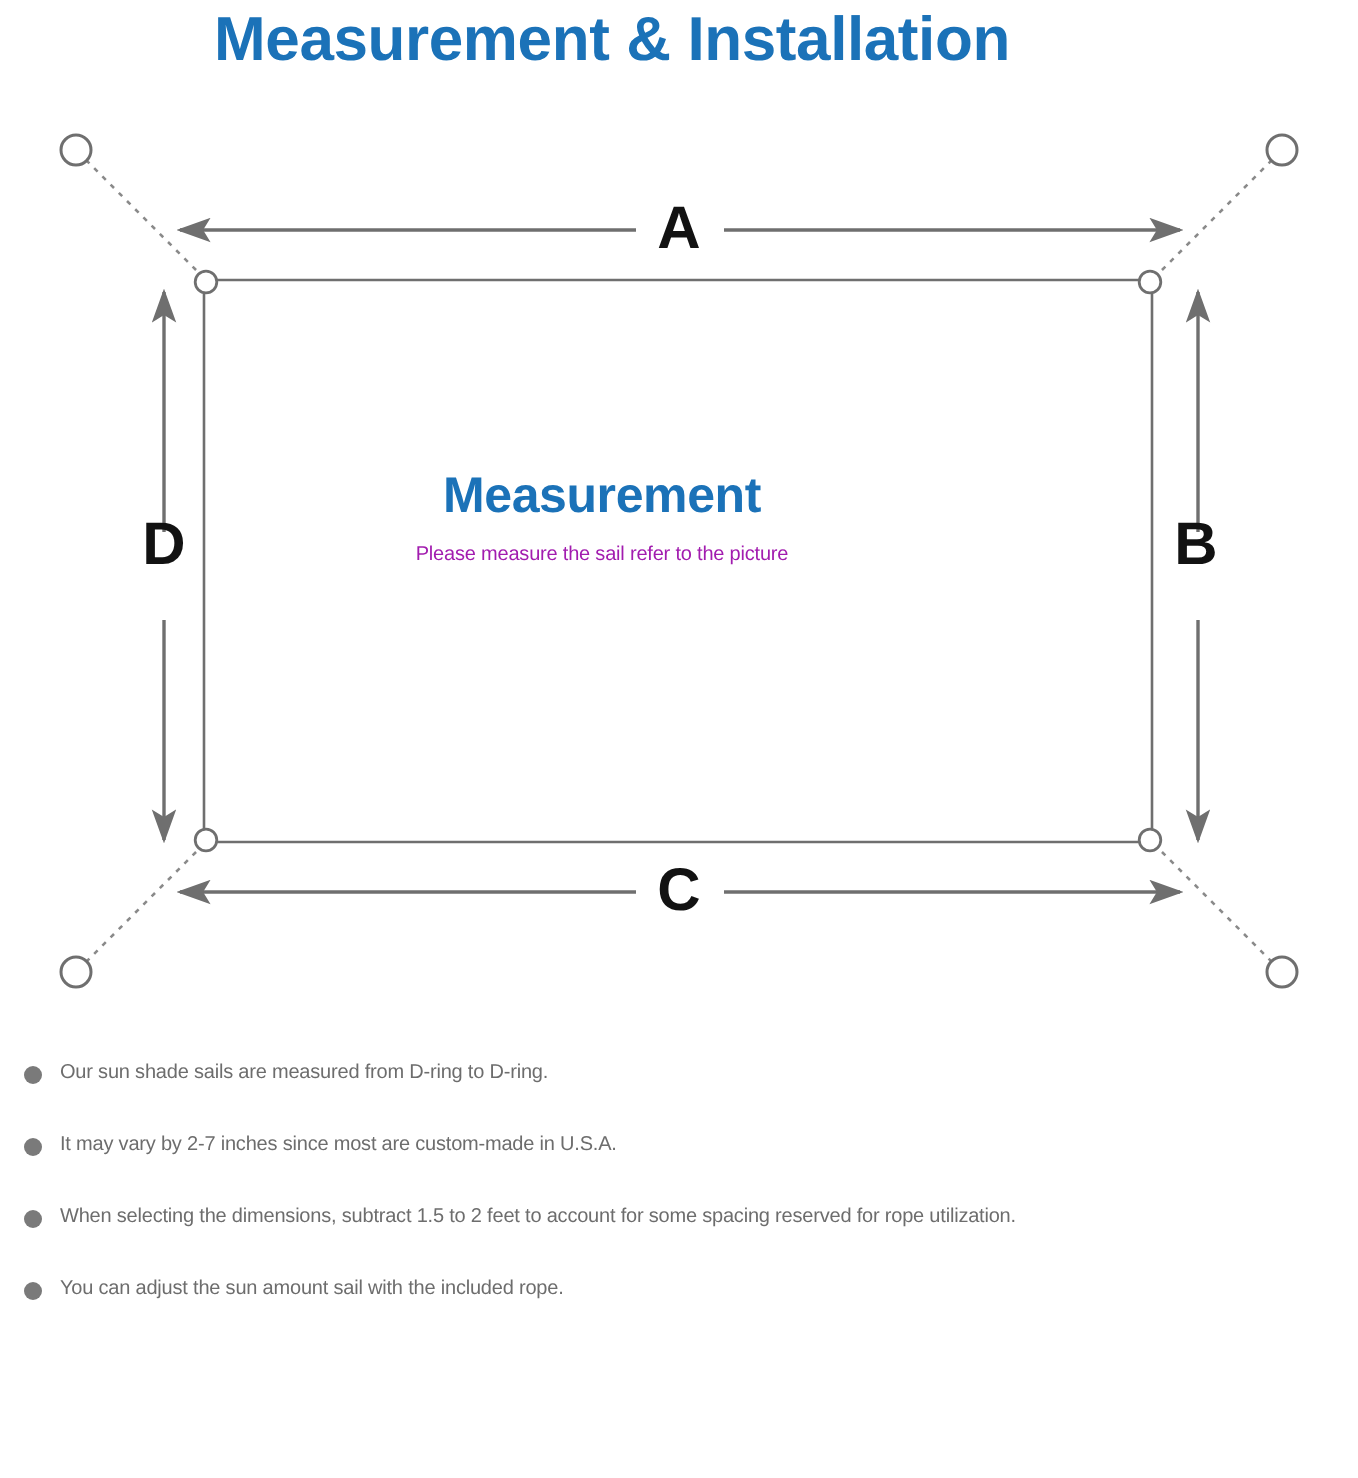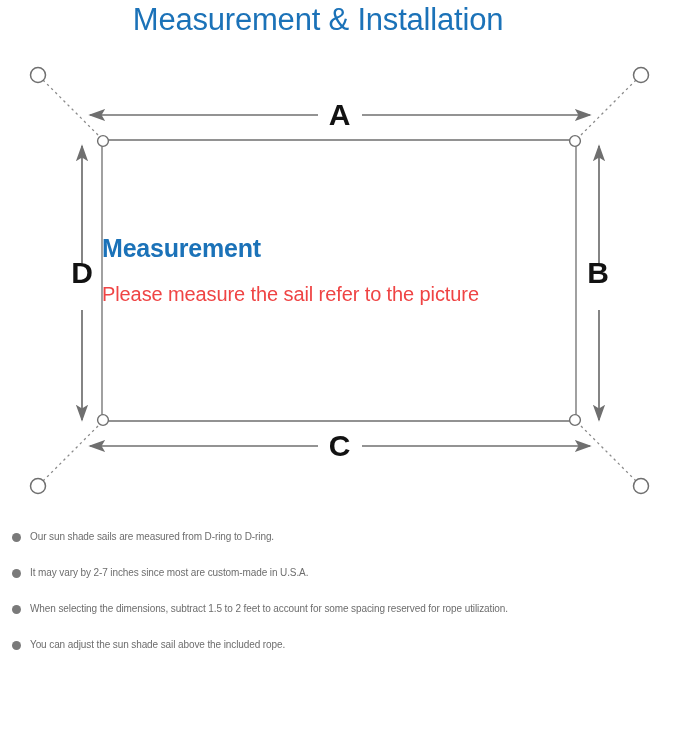--- a/index.html
+++ b/index.html
@@ -17,25 +17,24 @@
   }
 
   
   .page-title {
     position: absolute;
     left: 0;
     top: 0px;
     width: 612px;
     text-align: center;
     font-size: 31px;
-    font-weight: normal;
+    font-weight: bold;
     color: #1b72b8;
     letter-spacing: -0.2px;
     line-height: 40px;
-    padding-left: 12px;
   }
 
   
   .diagram {
     position: absolute;
     left: 0;
     top: 48px;
     width: 679px;
     height: 470px;
   }
@@ -54,33 +53,34 @@
   .dim-a { left: 0; top: 52px; width: 679px; text-align: center; }
   .dim-c { left: 0; top: 383px; width: 679px; text-align: center; }
   .dim-d { left: 60px; top: 210px; width: 44px; text-align: center; }
   .dim-b { left: 576px; top: 210px; width: 44px; text-align: center; }
 
   .center-label {
     position: absolute;
     left: 102px;
     top: 185px;
     width: 398px;
+    text-align: center;
   }
   .center-title {
     font-size: 25px;
     font-weight: bold;
     color: #1b72b8;
     line-height: 30px;
     letter-spacing: -0.2px;
   }
   .center-sub {
-    font-size: 20px;
-    color: #ef4444;
+    font-size: 10px;
+    color: #a21caf;
     line-height: 22px;
-    margin-top: 20px;
+    margin-top: 4px;
     letter-spacing: -0.1px;
   }
 
   
   .notes {
     position: absolute;
     left: 0;
     top: 526px;
     width: 679px;
   }
@@ -179,15 +179,15 @@
   <div class="note-item">
     <span class="note-bullet"></span>
     <span>It may vary by 2-7 inches since most are custom-made in U.S.A.</span>
   </div>
   <div class="note-item">
     <span class="note-bullet"></span>
     <span>When selecting the dimensions, subtract 1.5 to 2 feet to account for some spacing reserved for rope utilization.</span>
   </div>
   <div class="note-item">
     <span class="note-bullet"></span>
-    <span>You can adjust the sun shade sail above the included rope.</span>
+    <span>You can adjust the sun amount sail with the included rope.</span>
   </div>
 </div>
 
 </body></html>

